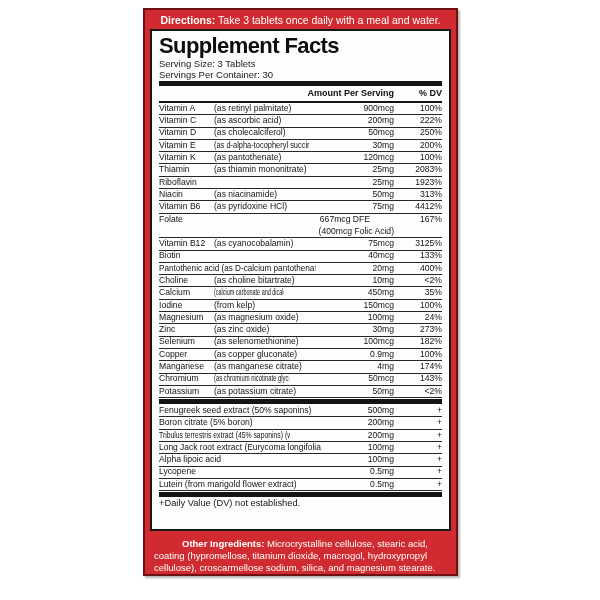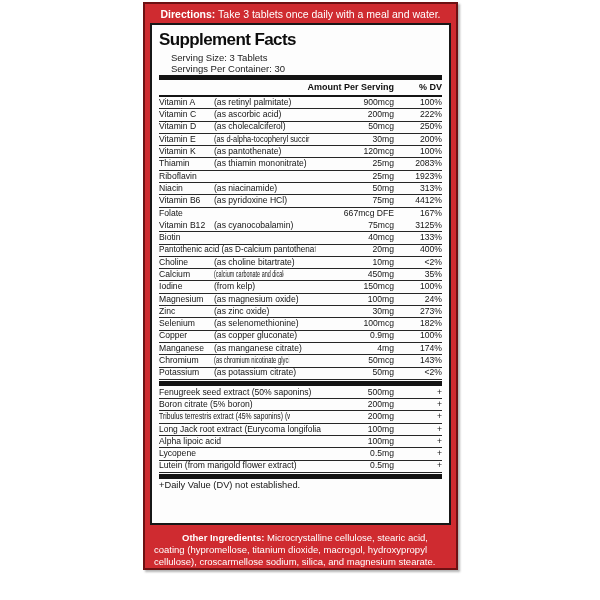--- a/index.html
+++ b/index.html
@@ -4,55 +4,55 @@
 <style>
   html,body{margin:0;padding:0;}
   body{
     width:600px;height:600px;background:#ffffff;
     font-family:"Liberation Sans", sans-serif;
     -webkit-font-smoothing:antialiased;
   }
   .page{position:relative;width:600px;height:600px;background:#fff;overflow:hidden;}
 
   .panel{
-    position:absolute;left:143px;top:2px;width:315px;height:568px;
+    position:absolute;left:143px;top:8px;width:315px;height:568px;
     box-sizing:border-box;
     background:var(--panel-red,#cf2b30);
     border:2px solid var(--panel-edge,#6d1113);
     box-shadow:1.5px 2px 2px rgba(40,40,40,.35);
   }
 
   .directions{
     color:#fff;font-size:10.5px;line-height:12px;
     text-align:center;padding:4px 2px 3px;white-space:nowrap;overflow:hidden;
   }
   .directions b{font-weight:700;}
 
   .facts{
     background:#fdfdfd;border:2px solid #171717;margin:0 5px;height:502px;
     box-sizing:border-box;padding:3px 7px 0;color:#111;overflow:hidden;
   }
   .title{
-    margin:0;font-size:17px;font-weight:bold;letter-spacing:-0.6px;line-height:24px;color:#0d0d0d;
-  }
-  .serv{font-size:9.5px;line-height:11px;color:#1b1b1b;margin-left:12px;}
+    margin:0;font-size:22px;font-weight:bold;letter-spacing:-0.6px;line-height:24px;color:#0d0d0d;
+  }
+  .serv{font-size:9.5px;line-height:11px;color:#1b1b1b;}
 
   .bar{height:5px;background:var(--bar-black,#141414);margin:1px 0;}
 
   .hdr{display:flex;align-items:flex-end;font-size:9px;font-weight:700;line-height:13px;
        border-bottom:2px solid #141414;padding-bottom:1px;color:#0f0f0f;}
   .hdr .sp{flex:1;}
   .hdr .dv-h{width:48px;text-align:right;flex:none;}
 
   .row{
     display:flex;align-items:flex-end;height:12.3px;box-sizing:border-box;
     border-bottom:1px solid #262626;font-size:8.6px;line-height:10.5px;
     padding-bottom:1px;color:#141414;
   }
-  .row.no-b{border-bottom:none;}
+  .row.no-b{border-bottom:none;gap:24px;}
   .cell{white-space:nowrap;}
   .name{width:55px;flex:none;overflow:hidden;}
   .desc{flex:1;min-width:0;overflow:hidden;}
   .row.flow .name{width:auto;flex:1;min-width:0;}
   .amt{width:70px;flex:none;text-align:right;}
   .amt.auto{width:auto;flex:none;}
   .dv{width:48px;flex:none;text-align:right;}
   .sp-fill{flex:1;}
 
   .footnote{font-size:9.3px;line-height:11px;color:#141414;}
@@ -147,20 +147,25 @@
     <span class="cell amt">75mg</span>
     <span class="cell dv">4412%</span>
   </div>
 
   <div class="row no-b">
     <span class="cell name fit">Folate</span>
     <span class="cell desc fit"></span>
     <span class="cell amt">667mcg DFE</span>
     <span class="cell dv">167%</span>
   </div>
+<div class="row">
+            <span class="cell sp-fill"></span>
+            <span class="cell amt auto">(400mcg Folic Acid)</span>
+            <span class="cell dv"></span>
+          </div>
   <div class="row">
     <span class="cell name fit">Vitamin B12</span>
     <span class="cell desc fit">(as cyanocobalamin)</span>
     <span class="cell amt">75mcg</span>
     <span class="cell dv">3125%</span>
   </div>
 
   <div class="row">
     <span class="cell name fit">Biotin</span>
     <span class="cell desc fit"></span>

